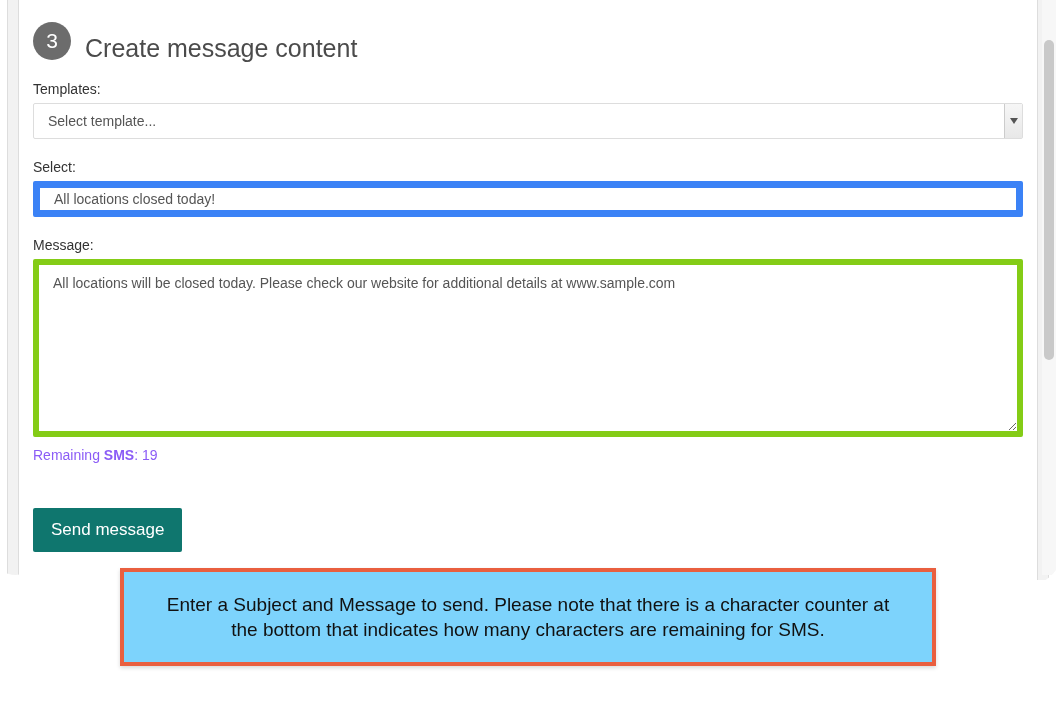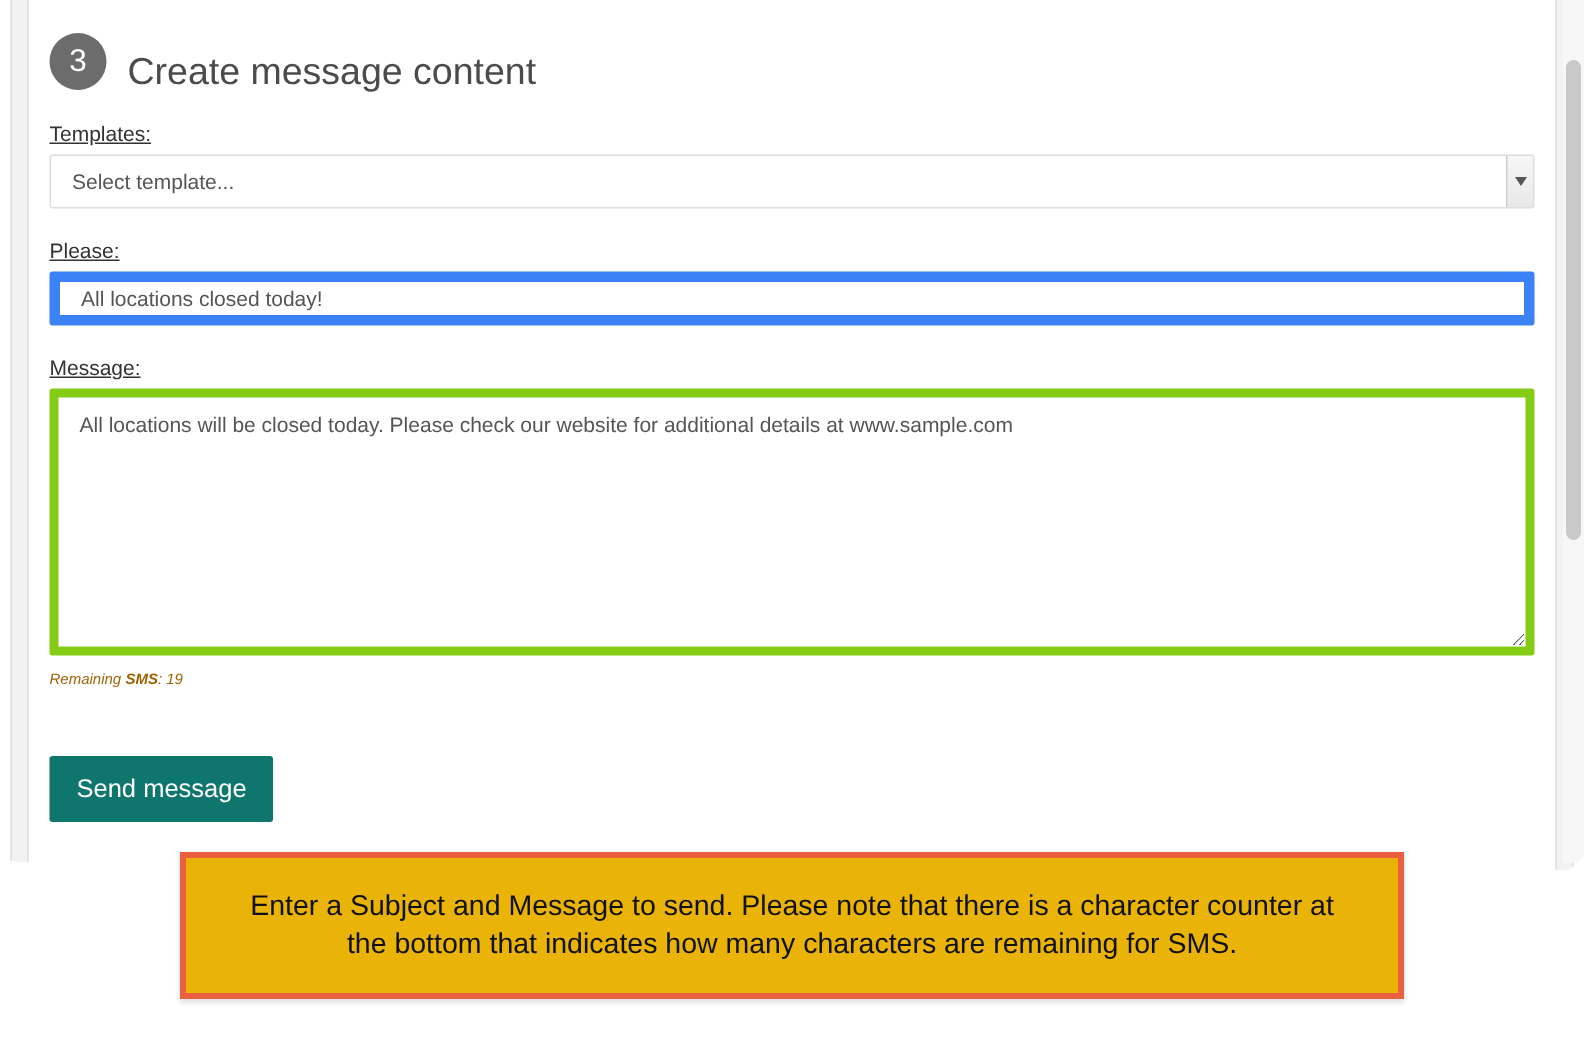--- a/index.html
+++ b/index.html
@@ -76,21 +76,20 @@
       margin-top: 16px;
     }
     .form-group {
       margin-bottom: 20px;
     }
     .label {
       font-size: 14px;
       color: #333;
       margin-bottom: 6px;
       display: block;
-      text-decoration: underline;
     }
     .select-wrap {
       position: relative;
       width: 100%;
       border-radius: 12px;
     }
     .select-input {
       width: 100%;
       height: 36px;
       border: 1px solid #ddd;
@@ -131,24 +130,23 @@
       height: 178px;
       border: 6px solid #84cc16;
       border-radius: 2px;
       padding: 10px 14px;
       font-size: 14px;
       color: #555;
       resize: both;
       font-family: inherit;
     }
     .counter {
-      font-size: 10px;
-      color: #a16207;
+      font-size: 14px;
+      color: #8b5cf6;
       margin-top: 6px;
-      font-style: italic;
     }
     .counter strong {
       font-weight: 700;
     }
     .send-btn {
       background: #0f766e;
       color: #fff;
       border: none;
       border-radius: 2px;
       padding: 12px 18px;
@@ -167,21 +165,21 @@
       height: 40px;
       pointer-events: none;
     }
     .torn svg { width: 100%; height: 40px; display:block; }
     
     .callout {
       position: absolute;
       left: 120px;
       right: 120px;
       top: 568px;
-      background: #eab308;
+      background: #7dd3fc;
       border: 4px solid #e95f3f;
       padding: 20px 40px;
       text-align: center;
       font-size: 19px;
       line-height: 1.32;
       color: #111;
       font-family: Helvetica, Arial, sans-serif;
       box-shadow: 0 2px 4px rgba(0,0,0,0.15);
     }
   </style>
@@ -212,21 +210,21 @@
         </select>
         <div class="select-arrow-btn">
           <svg width="8" height="6" viewBox="0 0 8 6">
               <path d="M0 0 L8 0 L4 6 Z" fill="#555"></path>
             </svg>
         </div>
       </div>
     </div>
 
     <div class="form-group">
-      <label class="label">Please:</label>
+      <label class="label">Select:</label>
       <input type="text" class="text-input" value="All locations closed today!" style="">
     </div>
 
     <div class="form-group" style="margin-bottom:15px;">
       <label class="label">Message:</label>
       <textarea class="textarea-input" style="">All locations will be closed today. Please check our website for additional details at www.sample.com</textarea>
       <div class="counter">
         <span>Remaining </span><strong>SMS</strong><span>: 19</span>
       </div>
     </div>

